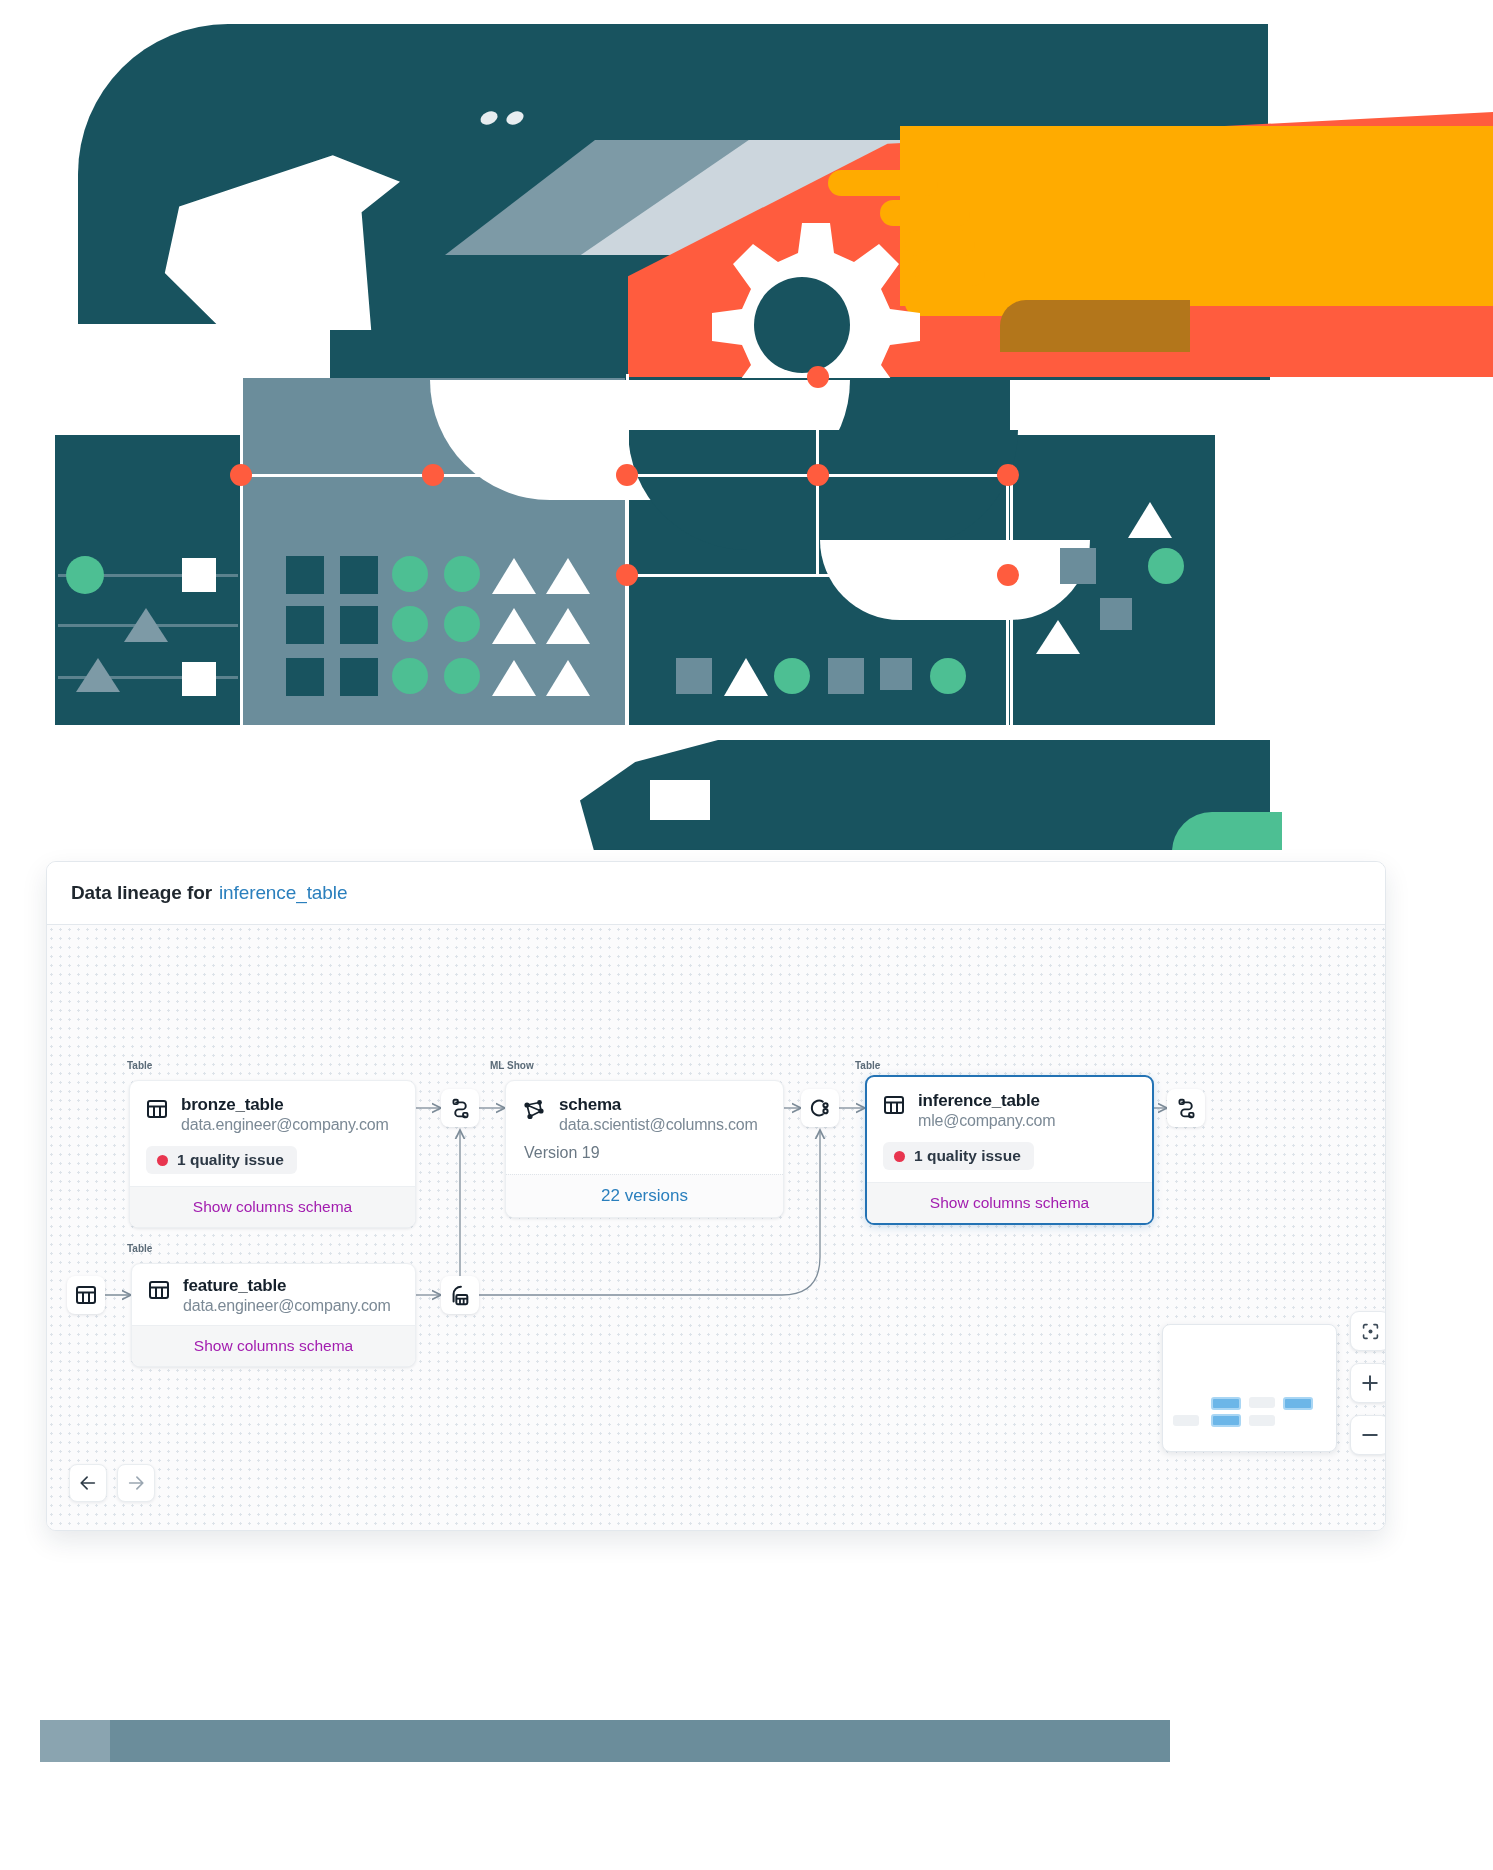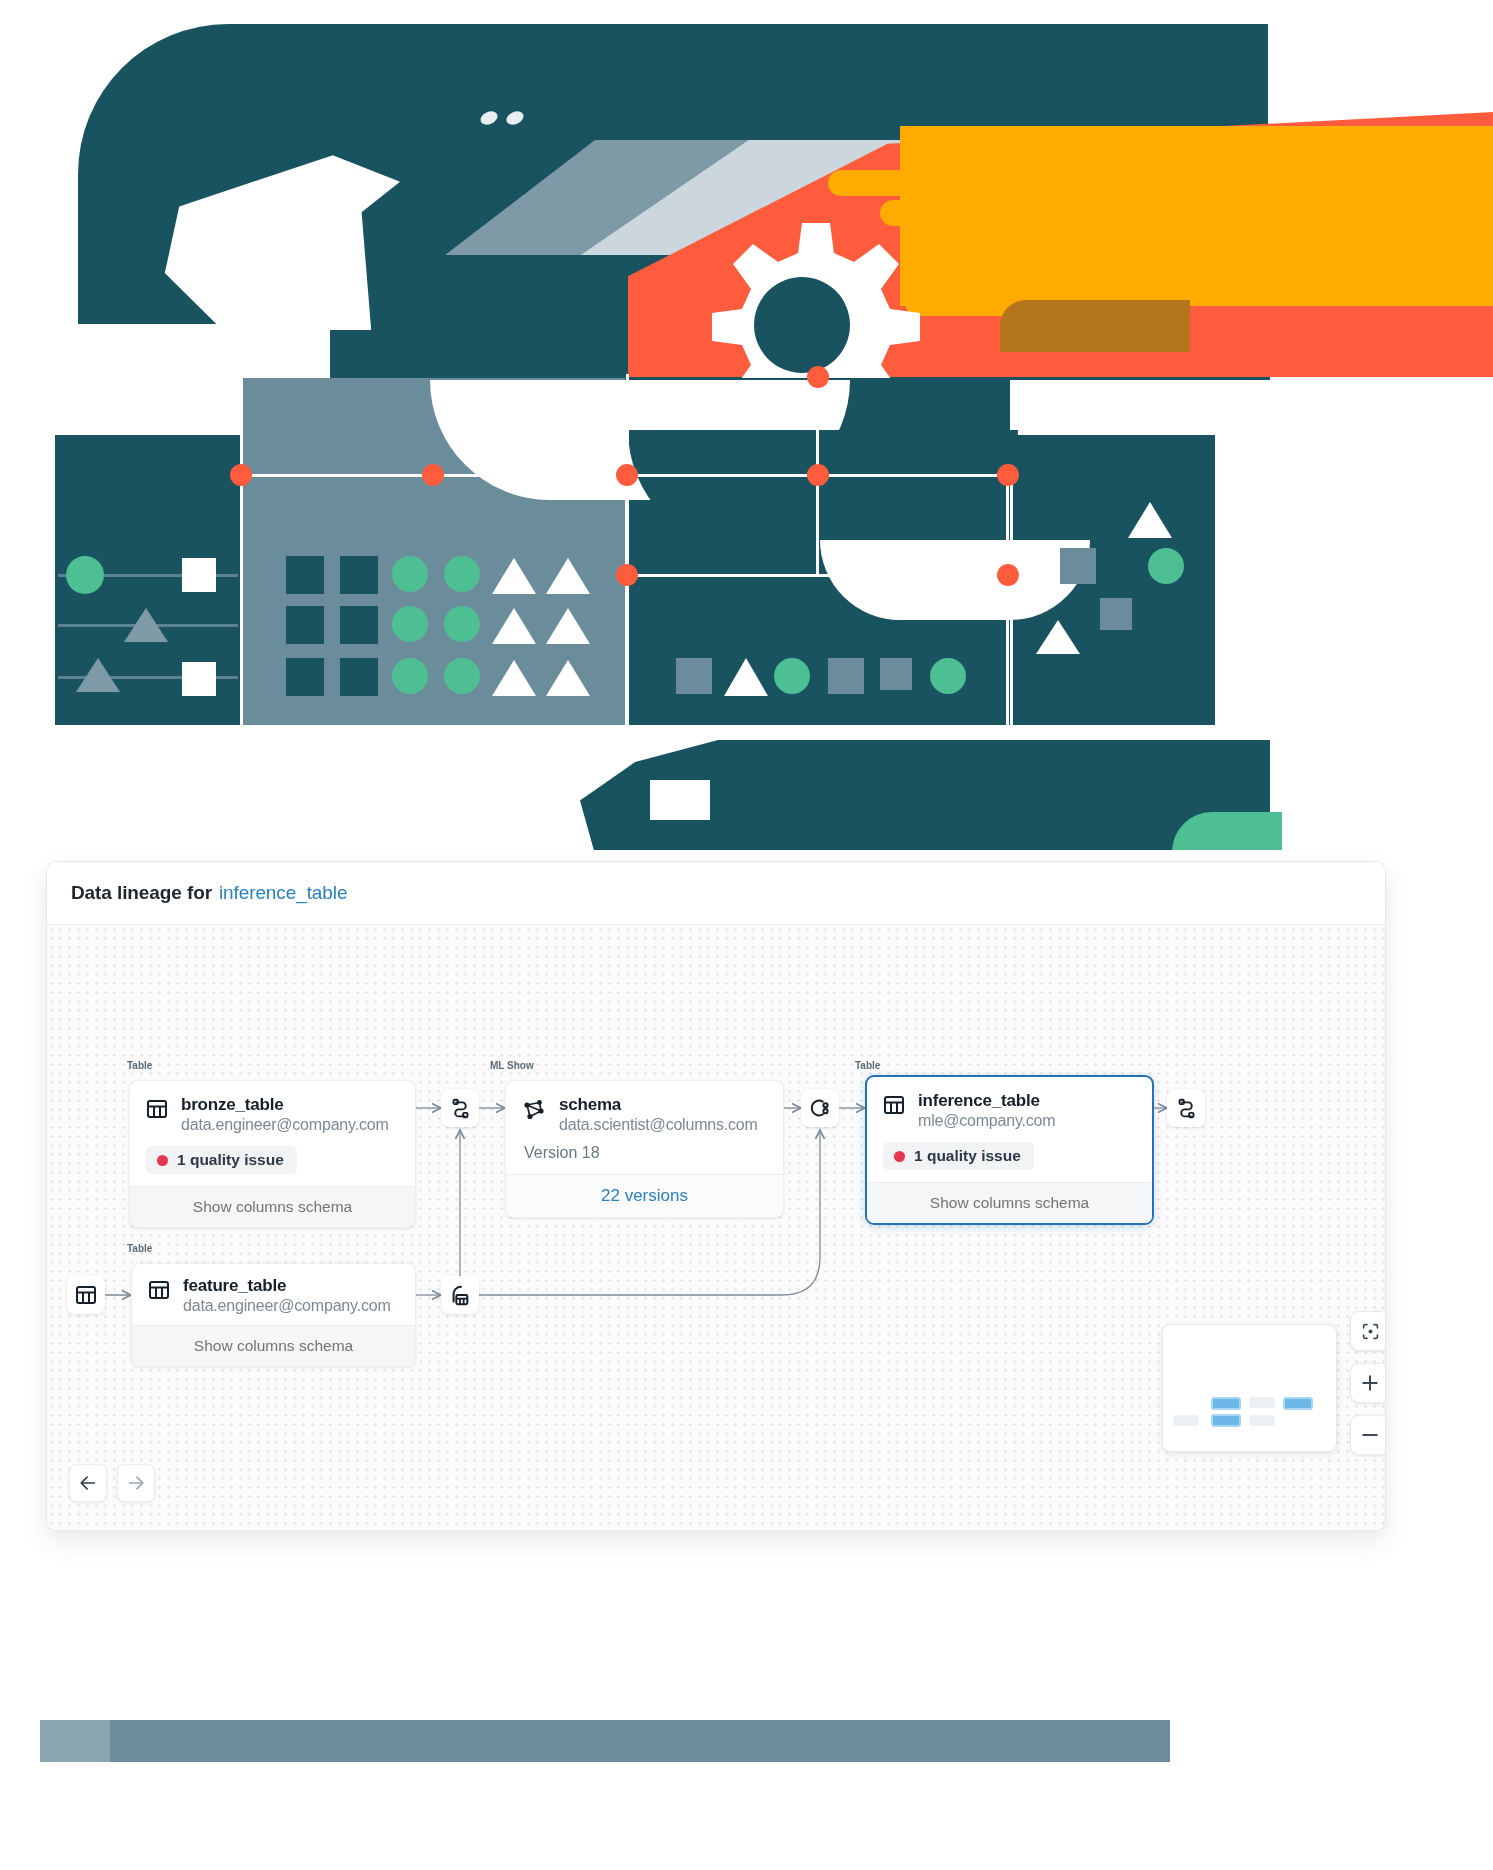--- a/index.html
+++ b/index.html
@@ -102,21 +102,21 @@
   .node-owner{ font-size:16px; color:#7b8995; letter-spacing:-.2px; }
   .node-sub{ font-size:16px; color:#6a7884; padding:10px 0 0 2px; }
   .quality{
     display:inline-flex; align-items:center; gap:9px; margin-top:12px;
     background:#f2f3f5; border-radius:6px; padding:5px 13px 5px 11px;
     font-size:15.5px; font-weight:700; color:#2c3845;
   }
   .qdot{ width:11px; height:11px; border-radius:50%; background:#e8354f; display:inline-block; }
   .node-foot{
     border-top:1px solid #eceff2; background:#f5f6f7;
-    text-align:center; padding:11px 0; font-size:15.5px; color:#737373;
+    text-align:center; padding:11px 0; font-size:15.5px; color:#a21caf;
   }
 
   .ic-box{
     position:absolute; width:38px; height:38px; background:#ffffff;
     border-radius:8px; box-shadow:0 1px 3px rgba(20,40,60,.13);
     display:flex; align-items:center; justify-content:center;
   }
   .edge{ position:absolute; }
 
   .mini{
@@ -328,21 +328,21 @@
               <circle cx="19" cy="13" r="2.6" fill="#15202b"></circle>
               <circle cx="8" cy="18.5" r="2.6" fill="#15202b"></circle>
               <path d="M5 7 L17.5 4.5 M5 7 L19 13 M5 7 L8 18.5 M17.5 4.5 L19 13 M19 13 L8 18.5" stroke="#15202b" stroke-width="1.7" fill="none"></path>
             </svg>
           </span>
           <span class="node-names">
             <span class="node-title">schema</span>
             <span class="node-owner">data.scientist@columns.com</span>
           </span>
         </div>
-        <div class="node-sub">Version 18</div>
+        <div class="node-sub">Version 19</div>
       </div>
       <div class="node-foot" style="background:#fbfbfc;color:#2a7fbd;font-size:17px;border-top:1px dotted #dfe4e9;">22 versions</div>
     </div>
 
     <div class="ic-box" style="left:754px;top:164px;">
       <svg width="22" height="22" viewBox="0 0 24 24">
           <path d="M15 5a8 8 0 1 0 0 14" fill="none" stroke="#15202b" stroke-width="2.2" stroke-linecap="round"></path>
           <circle cx="18" cy="9" r="2.3" fill="none" stroke="#15202b" stroke-width="2.2"></circle>
           <circle cx="18" cy="15.5" r="2.3" fill="none" stroke="#15202b" stroke-width="2.2"></circle>
         </svg>

